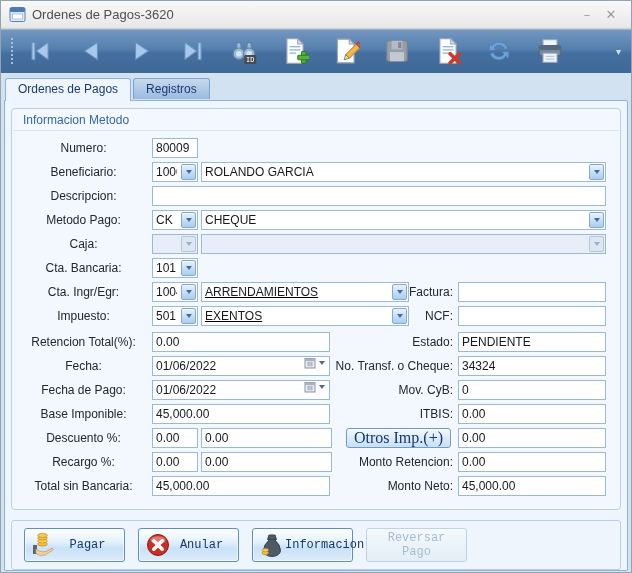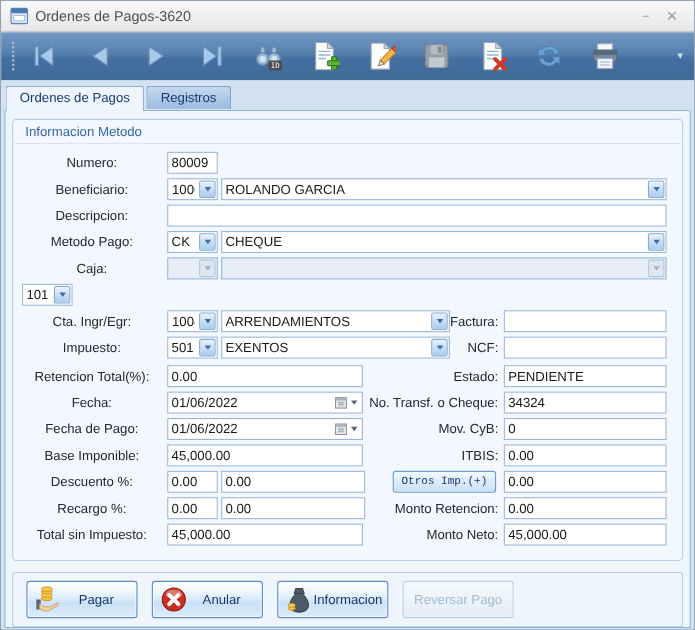--- a/index.html
+++ b/index.html
@@ -35,43 +35,43 @@
   
   .groupbox { margin:7px 6px 0; border:1px solid #b7cfe9; border-radius:4px; background:#f2f8fd; }
   .gb-title { color:#3565a8; padding:4px 10px 3px; border-bottom:1px solid #d4e4f4; margin:0 1px; }
   .gb-body { padding:7px 0 9px; }
 
   .row { display:flex; align-items:center; height:20px; margin:0 14px 4px 8px; }
   .row.mt6 { margin-top:6px; }
   .lab { width:132px; flex:none; text-align:center; padding-right:5px; color:#23272e; white-space:nowrap; }
   .rlab { flex:1; text-align:right; padding-right:5px; color:#23272e; white-space:nowrap; display:flex; justify-content:flex-end; align-items:center; }
 
-  .field { height:20px; border:1px solid #9ab8dc; background:#fff; display:flex; align-items:center; flex:none; }
+  .field { height:20px; border:1px solid #9ab8dc; background:#fff; display:flex; align-items:flex-start; flex:none; }
   .field input { border:0; outline:0; background:transparent; width:100%; height:100%; padding:0 3px;
                  font:12px "Liberation Sans",sans-serif; color:#15191e; }
-  .w46 { width:46px; } .wmid { width:208px; } .w178 { width:178px; } .w131 { width:131px; } .wr { width:148px; }
+  .w46 { width:46px; } .wmid { width:208px;text-decoration:underline; } .w178 { width:178px; } .w131 { width:131px; } .wr { width:148px; }
   .grow { flex:1; } .ml3 { margin-left:3px; }
   .cbtn { width:15px; height:16px; margin:1px; border:1px solid #86a9cf; border-radius:2px; flex:none;
           background:linear-gradient(#eaf3fc,#c5dcf3 55%,#abcdee); display:flex; align-items:center; justify-content:center; }
   .arr { width:0; height:0; border-left:3.5px solid transparent; border-right:3.5px solid transparent; border-top:4.5px solid #3d6da8; }
   .field.dis { background:#e7eef7; }
   .field.dis .cbtn { background:#dde7f1; border-color:#b4c6d8; }
   .field.dis .arr { border-top-color:#9db0c4; }
   .dbtn { display:flex; align-items:center; gap:3px; padding:0 4px 0 2px; flex:none; }
   .garr { border-top-color:#5a6a7e; }
 
-  .mini-btn { height:20px; padding:0 7px; border:1px solid #6f9ad0; border-radius:3px; color:#17386b; font-size:10px;
-              font-family:Liberation Mono, monospace; background:linear-gradient(#f4fafe,#dcebf9 50%,#c9e0f6);
+  .mini-btn { height:20px; padding:0 7px; border:1px solid #6f9ad0; border-radius:3px; color:#17386b; font-size:16px;
+              font-family:Liberation Serif, serif; background:linear-gradient(#f4fafe,#dcebf9 50%,#c9e0f6);
               margin-right:2px; cursor:pointer; }
 
   
   .actions { margin:10px 6px 0; border:1px solid #b7cfe9; border-radius:3px; padding:7px 0 7px 12px;
              display:flex; gap:13px; background:#eef5fc; }
   .btn { width:101px; height:34px; border:1px solid #5e8cc8; border-radius:3px; display:flex; align-items:center; padding:0 6px;
-         background:linear-gradient(#ffffff,#e4f1fb 40%,#c9e1f7 60%,#ddecf9); box-shadow:inset 0 0 0 1px rgba(255,255,255,.65); cursor:pointer; }
+         background:linear-gradient(#ffffff,#e4f1fb 40%,#c9e1f7 60%,#ddecf9); box-shadow:inset 0 0 0 1px rgba(255,255,255,.65); cursor:pointer;font-family:Liberation Mono, monospace; }
   .btn .bicon { width:26px; height:26px; flex:none; }
   .btn .bicon svg { width:26px; height:26px; }
   .btn .blabel { flex:1; text-align:center; color:#17386b; }
   .btn.disabled { border-color:#bdd2e7; background:linear-gradient(#f4f9fd,#e3eef7); box-shadow:none; cursor:default; }
   .btn.disabled .blabel { color:#a4bcd2; }
 </style>
 </head>
 <body>
 
 <div class="window">
@@ -260,20 +260,21 @@
             </span>
             <span class="field grow ml3 dis">
               <input disabled="" value="" style="">
               <span class="cbtn">
                   <i class="arr"></i>
                 </span>
             </span>
           </div>
 
           <div class="row">
+            <span class="lab">Cta. Bancaria:</span>
             <span class="field w46">
               <input value="101" style="">
               <span class="cbtn">
                   <i class="arr"></i>
                 </span>
             </span>
           </div>
 
           <div class="row">
             <span class="lab">Cta. Ingr/Egr:</span>
@@ -409,21 +410,21 @@
             <span class="field w131 ml3">
               <input value="0.00" style="">
             </span>
             <span class="rlab">Monto Retencion:</span>
             <span class="field wr">
               <input value="0.00" style="">
             </span>
           </div>
 
           <div class="row">
-            <span class="lab">Total sin Impuesto:</span>
+            <span class="lab">Total sin Bancaria:</span>
             <span class="field w178">
               <input value="45,000.00" style="">
             </span>
             <span class="rlab">Monto Neto:</span>
             <span class="field wr">
               <input value="45,000.00" style="">
             </span>
           </div>
 
         </div>

